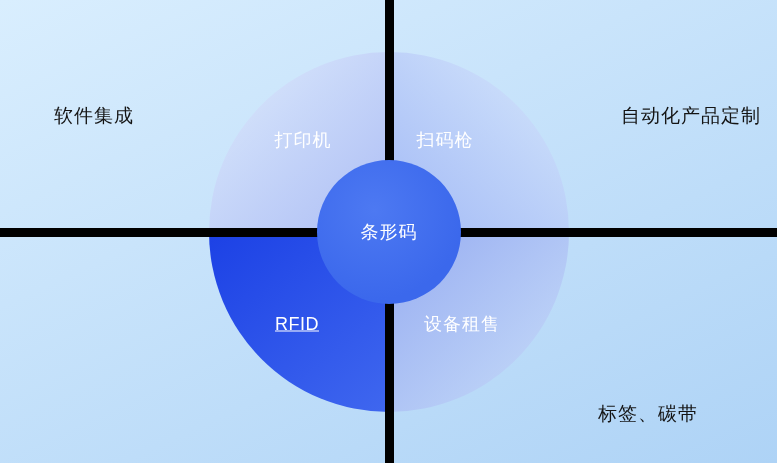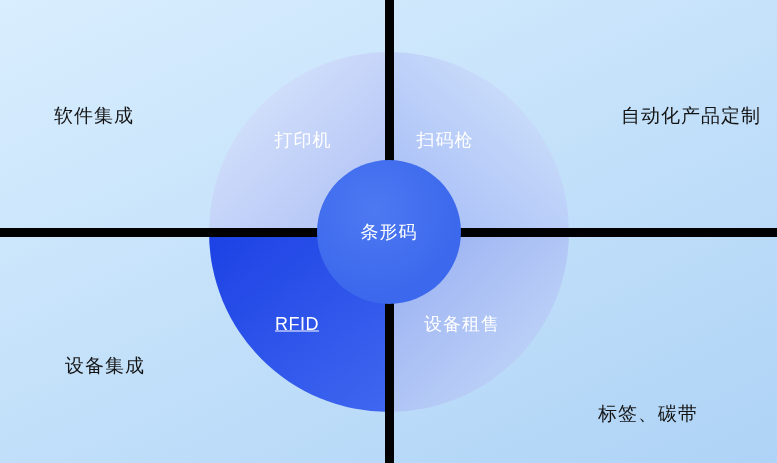--- a/index.html
+++ b/index.html
@@ -132,21 +132,20 @@
   .cl-bl { left: 105px; top: 366px; }
   .cl-br { left: 648px; top: 366px; margin-top: 48px; }
 </style>
 </head>
 <body>
 
 <div class="canvas">
 
   <div class="corner-label cl-tl">软件集成</div>
   <div class="corner-label cl-tr">自动化产品定制</div>
-  <div class="corner-label cl-bl">设备集成</div>
   <div class="corner-label cl-br">标签、碳带</div>
 
   <div class="wheel">
     <div class="quarter q-tl"></div>
     <div class="quarter q-tr"></div>
     <div class="quarter q-bl"></div>
     <div class="quarter q-br"></div>
   </div>
 
   <div class="divider-v"></div>

